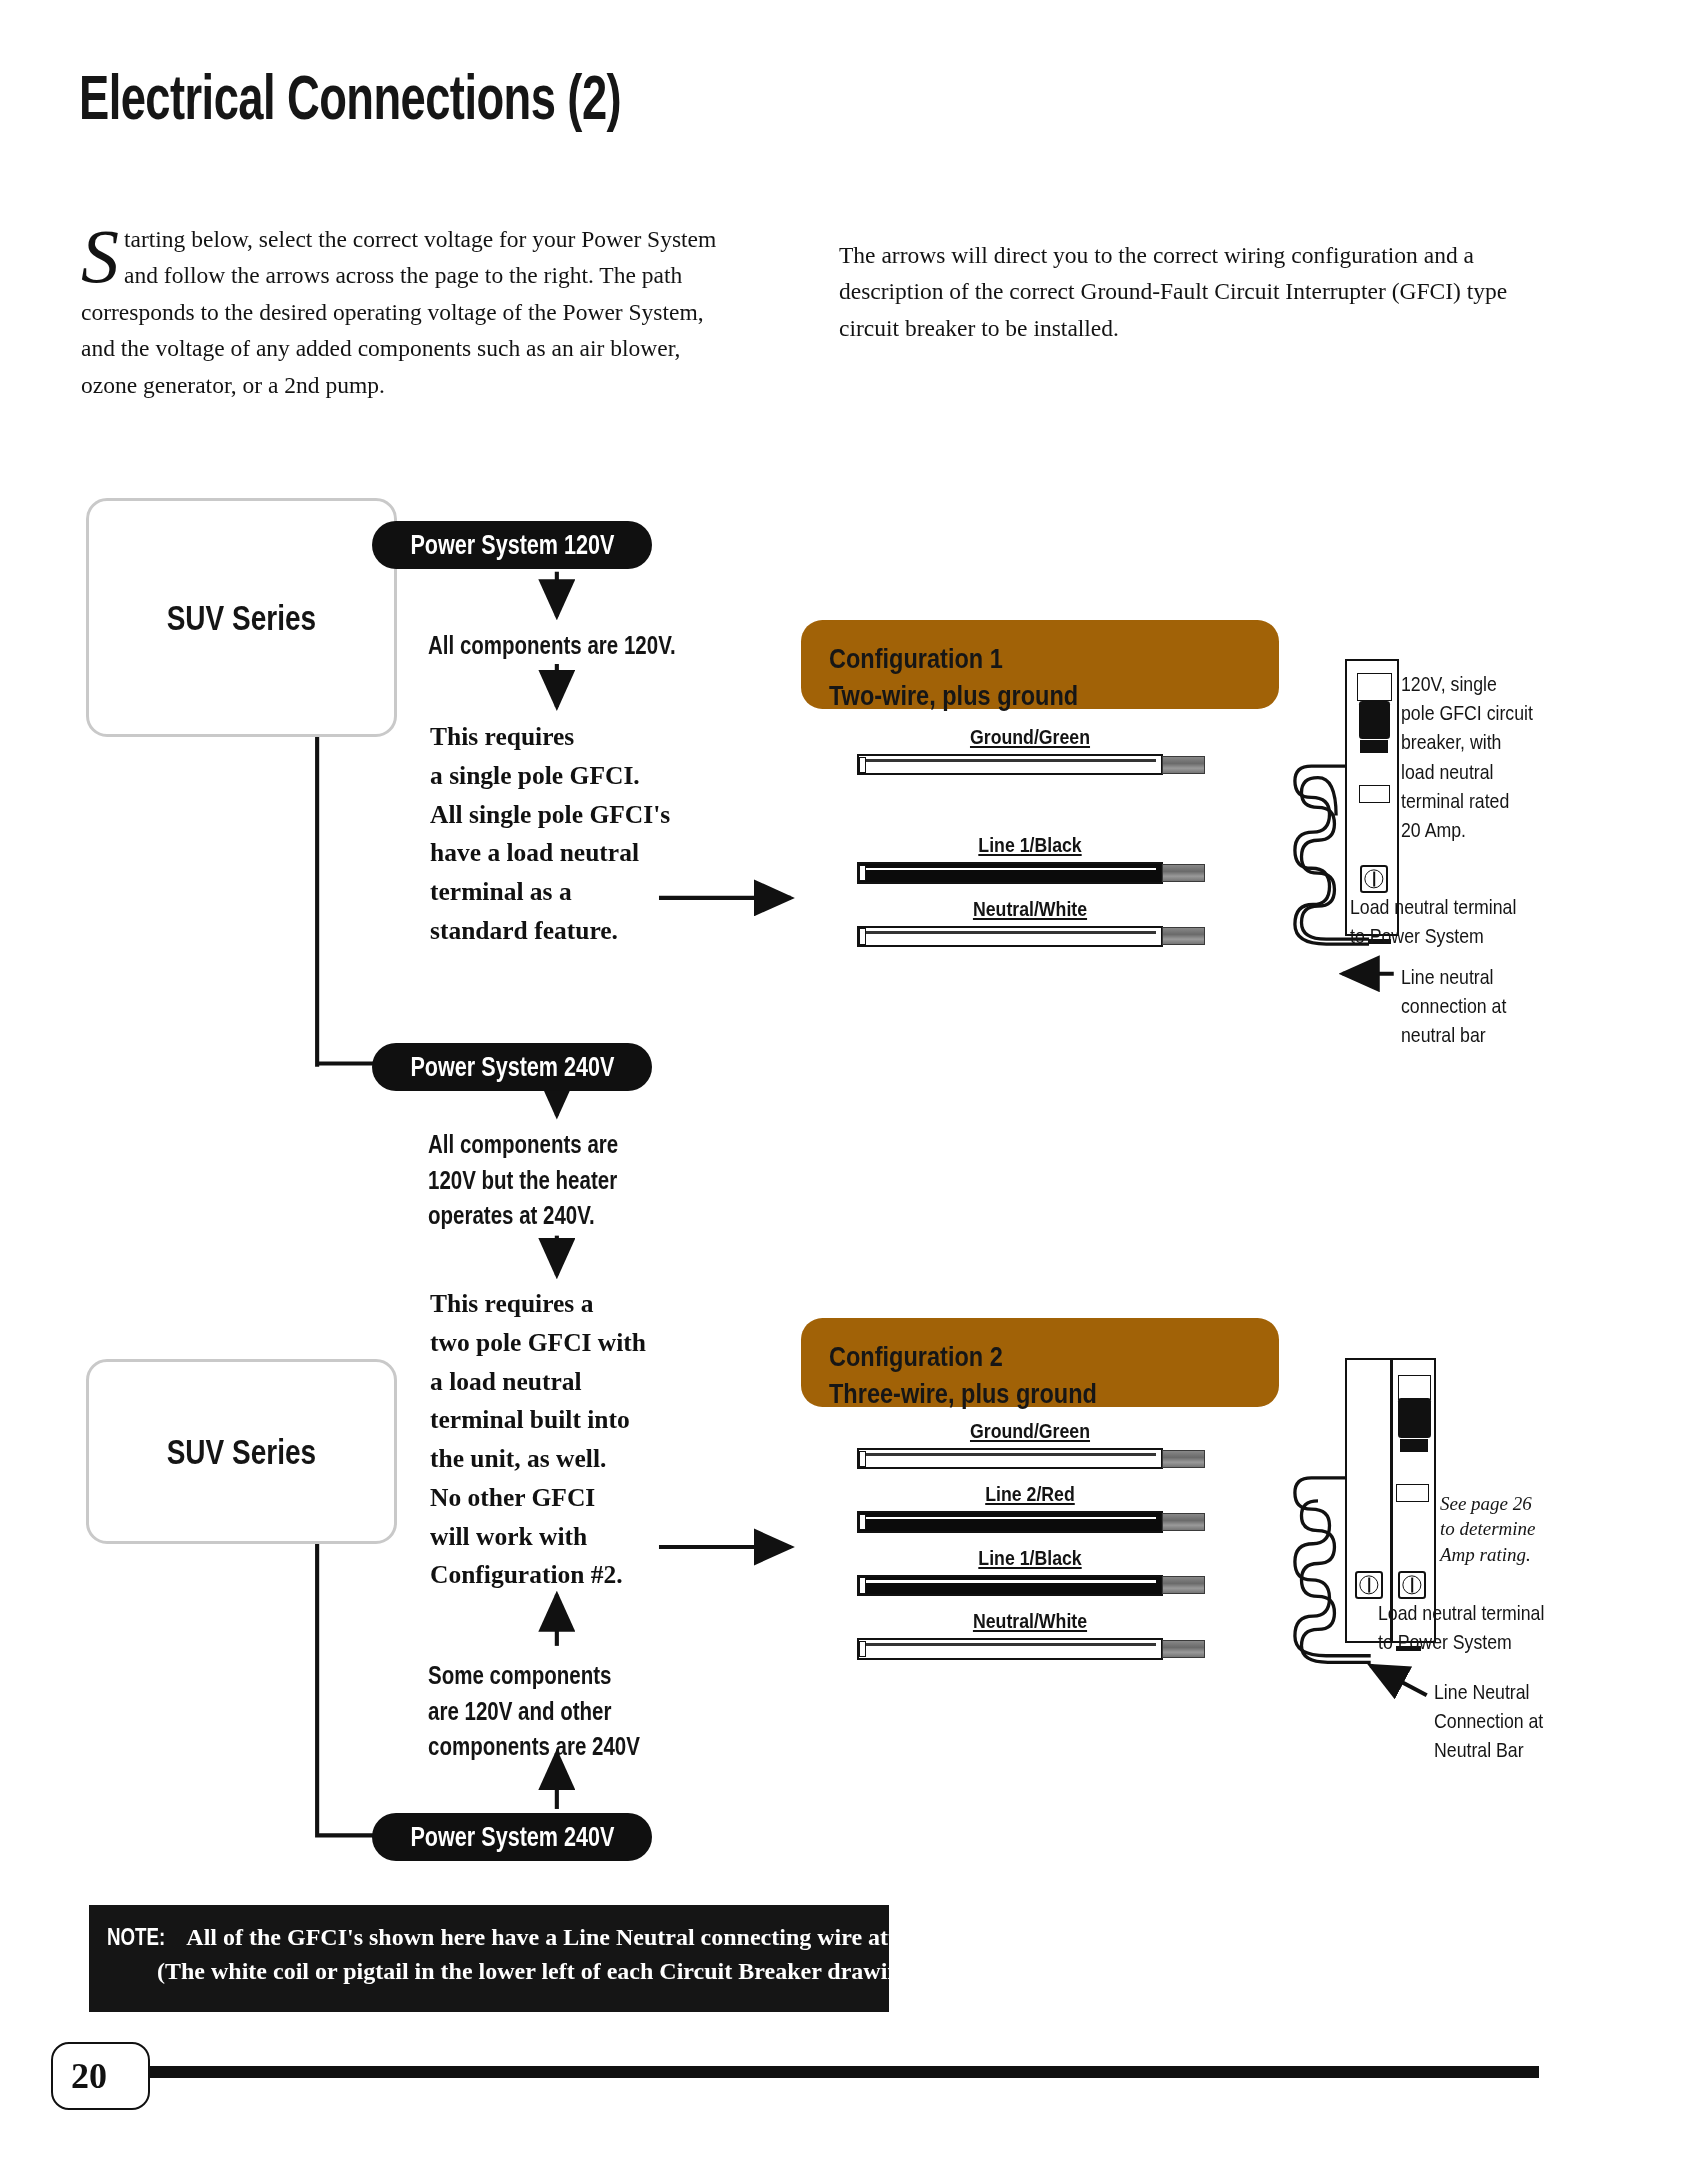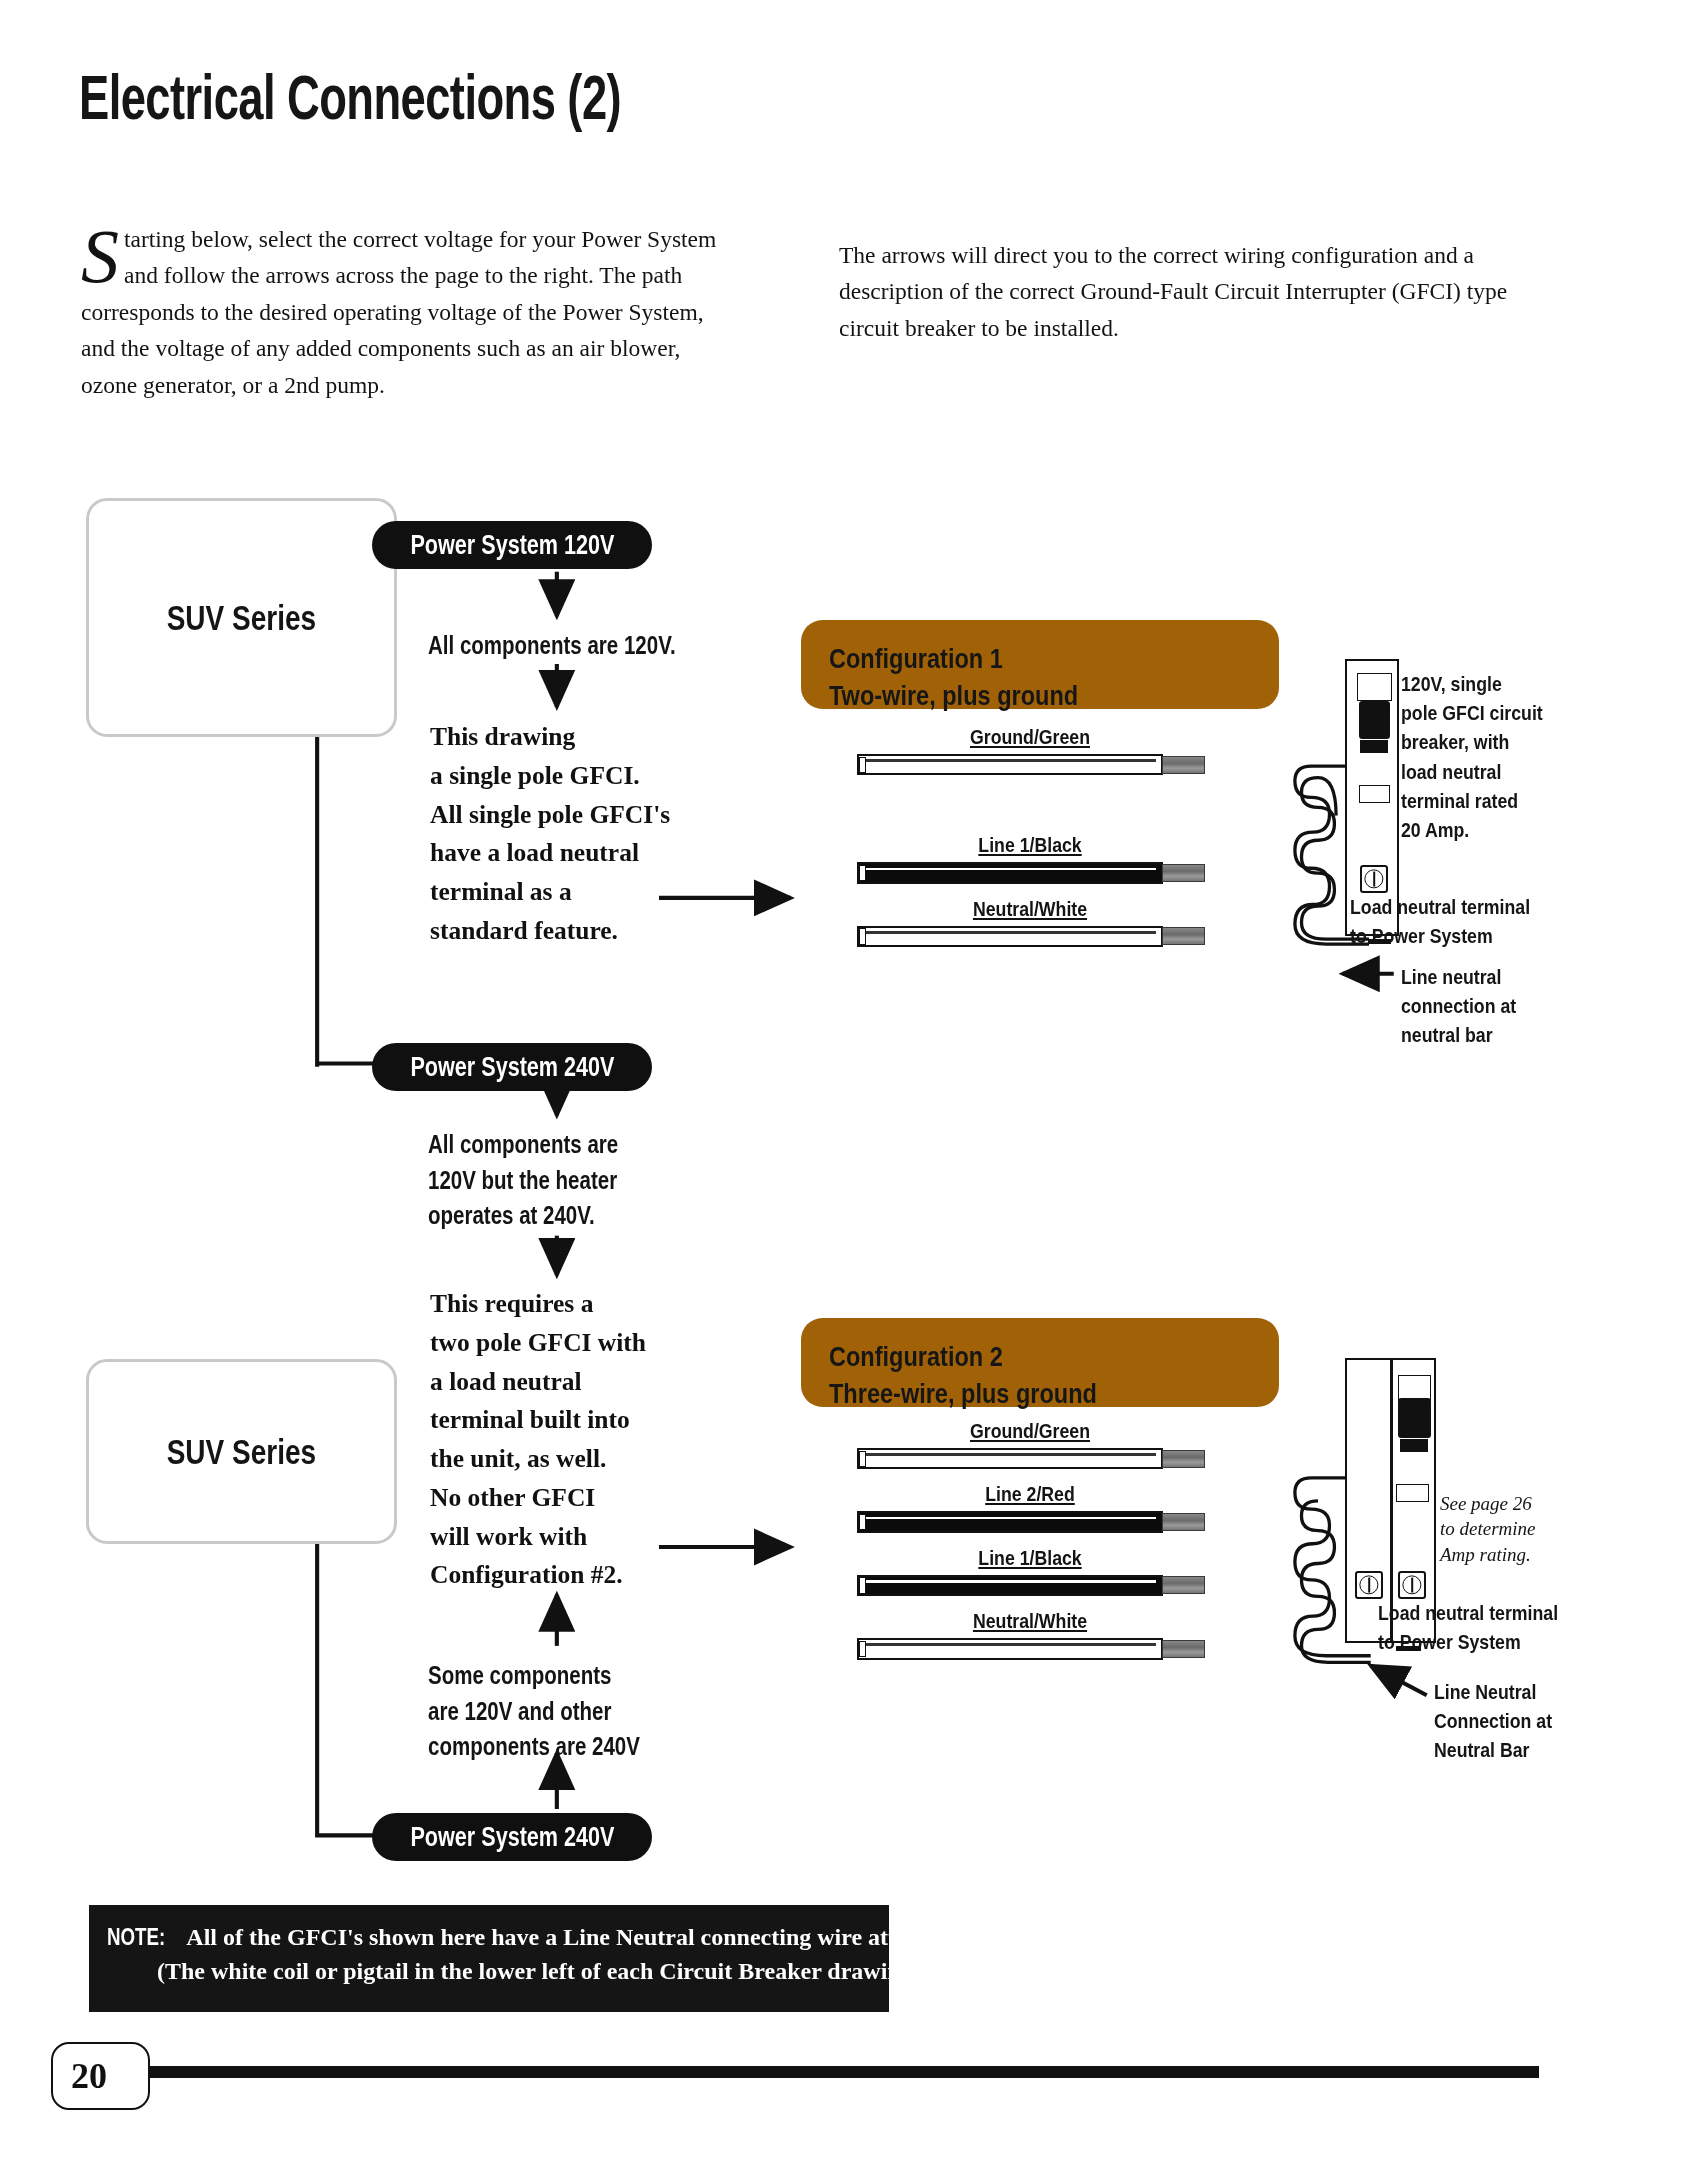--- a/index.html
+++ b/index.html
@@ -151,21 +151,21 @@
   }
   .brk-screw::after{
     content:""; position:absolute; left:50%; top:50%; width:1.6px; height:62%;
     transform:translate(-50%,-50%); background:#111;
   }
   .brk-tab { position:absolute; background:#111; height:5px; }
 
   
   .callout {
     position:absolute; font-family:"Liberation Sans", sans-serif;
-    font-weight:700; font-size:20.6px; line-height:1.42; color:#151515;
+    font-weight:400; font-size:20.6px; line-height:1.42; color:#151515;
   }
   .callout span { display:block; transform:scaleX(.86); transform-origin:left center; white-space:pre; }
   .callout-it {
     position:absolute; font-family:"Liberation Serif", serif;
     font-style:italic; font-size:19px; line-height:1.34; color:#151515;
   }
   .callout-it span { display:block; white-space:pre; }
 
   #brk1-desc  { left:1401px; top:669px; }
   #brk1-load  { left:1350px; top:892px; }
@@ -290,21 +290,21 @@
   </div>
   <div class="pill" id="pill-ps240b">
     <span class="lbl cond">Power System 240V</span>
   </div>
 
   <div class="flow-cond" id="txt-all-120">
     <span>All components are 120V.</span>
   </div>
 
   <div class="flow-serif" id="txt-req-1">
-    <span>This drawing</span>
+    <span>This requires</span>
     <span>a single pole GFCI.</span>
     <span>All single pole GFCI's</span>
     <span>have a load neutral</span>
     <span>terminal as a</span>
     <span>standard feature.</span>
   </div>
 
   <div class="flow-cond" id="txt-all-240">
     <span>All components are</span>
     <span>120V but the heater</span>

